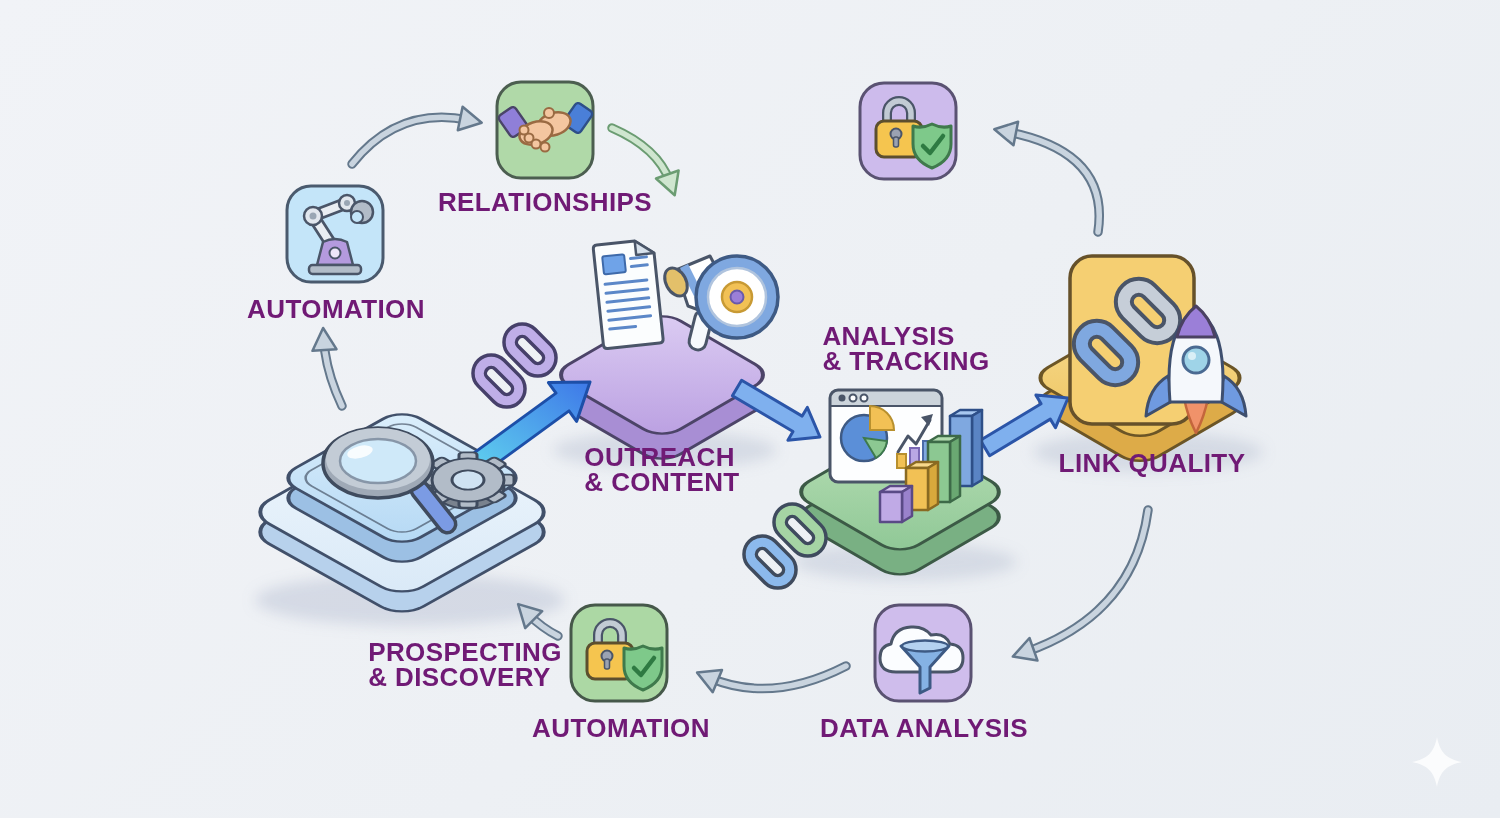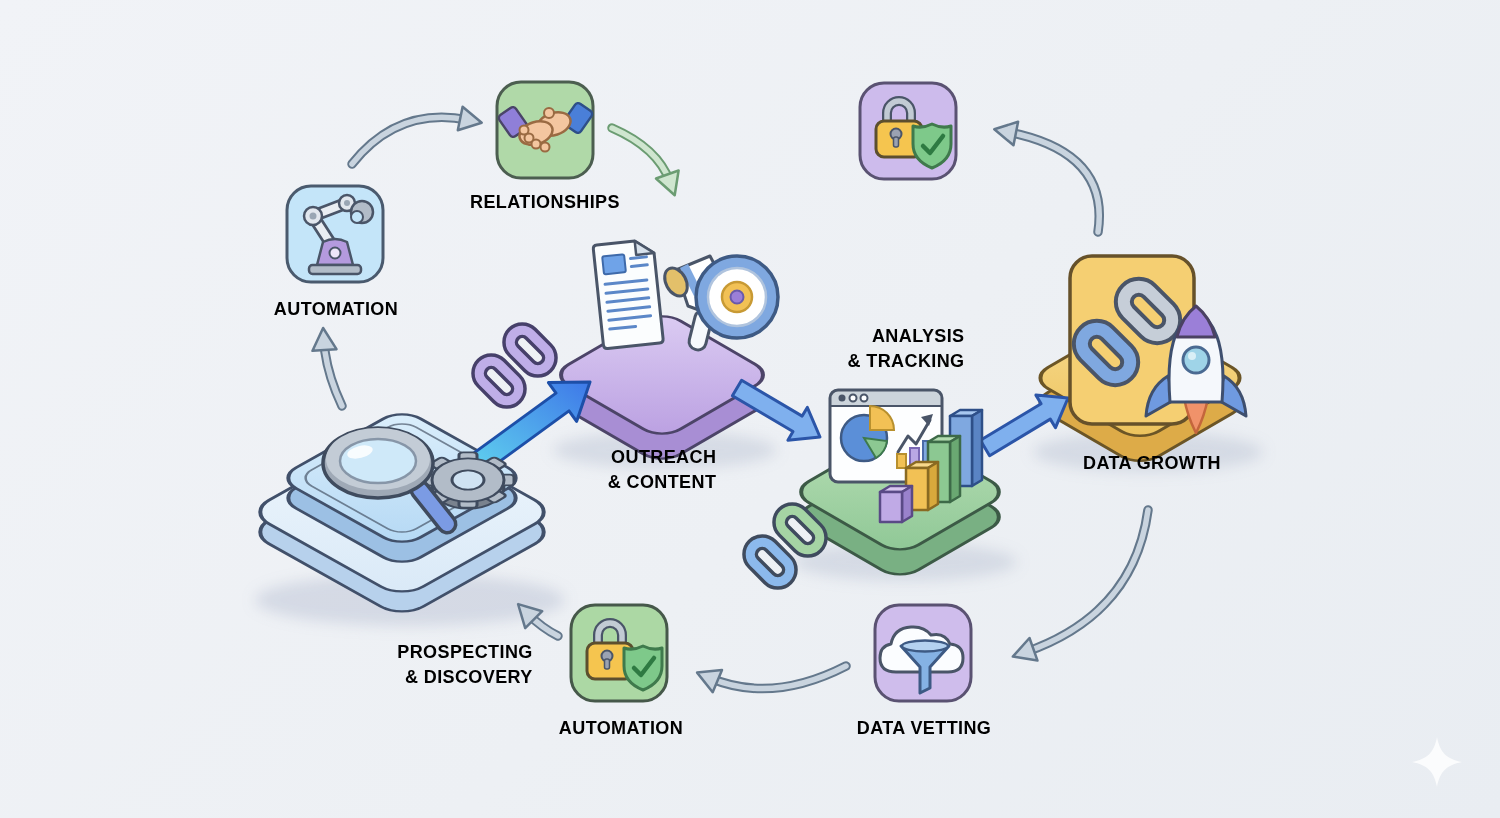--- a/index.html
+++ b/index.html
@@ -6,22 +6,22 @@
   body{
     width:1500px;height:818px;overflow:hidden;
     font-family:"Liberation Sans",sans-serif;
     background:linear-gradient(135deg,#f1f3f7 0%,#edf0f4 55%,#e9edf2 100%);
     position:relative;
   }
   .stage{position:absolute;inset:0;width:1500px;height:818px;}
   svg.layer{position:absolute;left:0;top:0;}
   .lbl{
     position:absolute;transform:translateX(-50%);
-    font-size:18px;font-weight:700;color:#000000;
-    letter-spacing:.4px;text-align:right;line-height:25px;
+    font-size:26px;font-weight:700;color:#701a75;
+    letter-spacing:.4px;text-align:left;line-height:25px;
     white-space:pre-line;
   }
 </style>
 </head>
 <body>
 
 <div class="stage">
 
 <svg class="layer" width="1500" height="818" viewBox="0 0 1500 818">
   <defs>
@@ -339,19 +339,19 @@
 
   <path d="M1437,737 C1440,753 1447,759 1462,762 C1447,765 1440,771 1437,787 C1434,771 1427,765 1412,762 C1427,759 1434,753 1437,737 Z" fill="#ffffff" opacity="0.8"></path>
 </svg>
 
 <div class="lbl" style="left:336px;top:297px;">AUTOMATION</div>
 <div class="lbl" style="left:545px;top:190px;">RELATIONSHIPS</div>
 <div class="lbl" style="left:662px;top:445px;">OUTREACH
 &amp; CONTENT</div>
 <div class="lbl" style="left:906px;top:324px;">ANALYSIS
 &amp; TRACKING</div>
-<div class="lbl" style="left:1152px;top:451px;">DATA GROWTH</div>
+<div class="lbl" style="left:1152px;top:451px;">LINK QUALITY</div>
 <div class="lbl" style="left:418px;top:640px;margin-left:47px;">PROSPECTING
 &amp; DISCOVERY</div>
 <div class="lbl" style="left:621px;top:716px;">AUTOMATION</div>
-<div class="lbl" style="left:924px;top:716px;">DATA VETTING</div>
+<div class="lbl" style="left:924px;top:716px;">DATA ANALYSIS</div>
 
 </div>
 
 </body></html>

